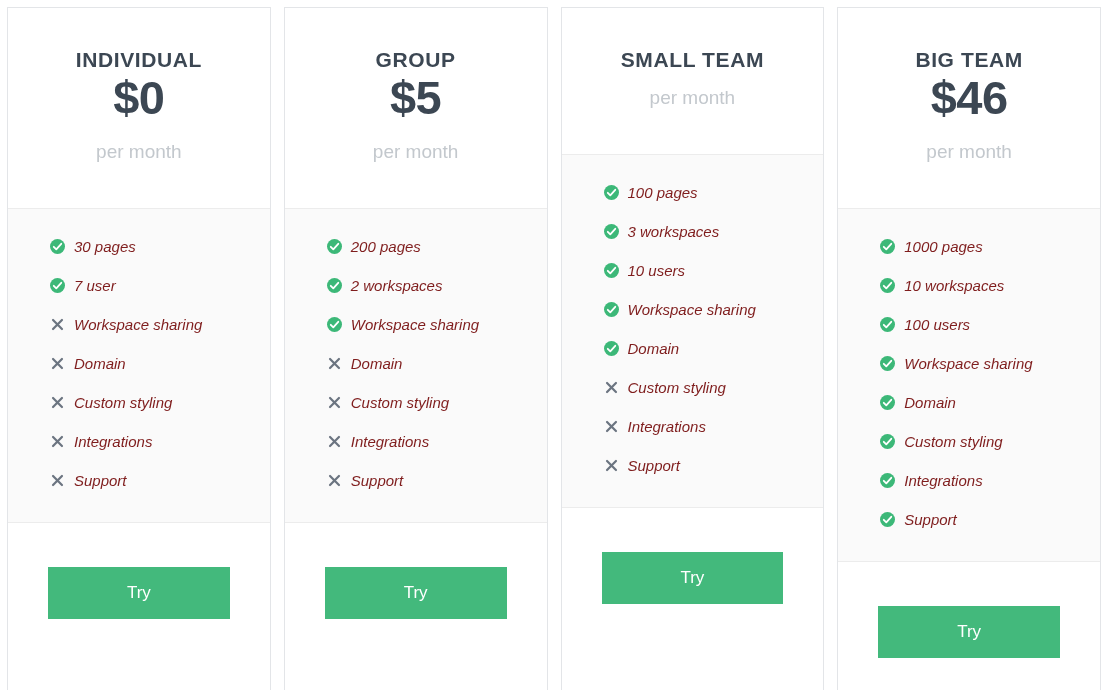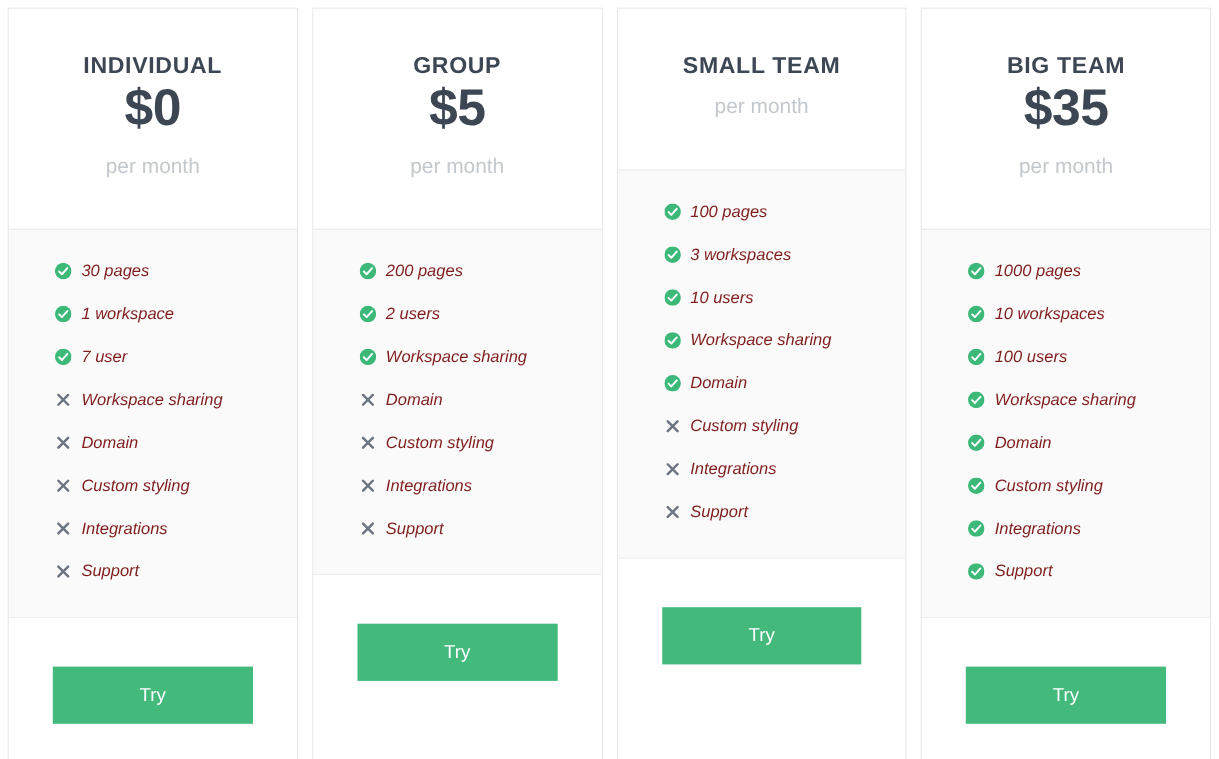--- a/index.html
+++ b/index.html
@@ -137,29 +137,20 @@
           </span>
           <span class="feature-label">30 pages</span>
         </li>
         <li class="feature-row">
           <span class="feature-icon">
             <svg width="15" height="15" viewBox="0 0 16 16" aria-hidden="true">
               <circle cx="8" cy="8" r="8" fill="#3cb878"></circle>
               <path d="M4 8.3 L6.7 11 L12 5.1" fill="none" stroke="#ffffff" stroke-width="1.9" stroke-linecap="round" stroke-linejoin="round"></path>
             </svg>
           </span>
-          <span class="feature-label">1 workspace</span>
-        </li>
-        <li class="feature-row">
-          <span class="feature-icon">
-            <svg width="15" height="15" viewBox="0 0 16 16" aria-hidden="true">
-              <circle cx="8" cy="8" r="8" fill="#3cb878"></circle>
-              <path d="M4 8.3 L6.7 11 L12 5.1" fill="none" stroke="#ffffff" stroke-width="1.9" stroke-linecap="round" stroke-linejoin="round"></path>
-            </svg>
-          </span>
           <span class="feature-label">7 user</span>
         </li>
         <li class="feature-row">
           <span class="feature-icon">
             <svg width="13" height="13" viewBox="0 0 14 14" aria-hidden="true">
               <path d="M2.2 2.2 L11.8 11.8 M11.8 2.2 L2.2 11.8" fill="none" stroke="#6b7480" stroke-width="2.4" stroke-linecap="round"></path>
             </svg>
           </span>
           <span class="feature-label">Workspace sharing</span>
         </li>
@@ -216,21 +207,21 @@
           </span>
           <span class="feature-label">200 pages</span>
         </li>
         <li class="feature-row">
           <span class="feature-icon">
             <svg width="15" height="15" viewBox="0 0 16 16" aria-hidden="true">
               <circle cx="8" cy="8" r="8" fill="#3cb878"></circle>
               <path d="M4 8.3 L6.7 11 L12 5.1" fill="none" stroke="#ffffff" stroke-width="1.9" stroke-linecap="round" stroke-linejoin="round"></path>
             </svg>
           </span>
-          <span class="feature-label">2 users</span>
+          <span class="feature-label">2 workspaces</span>
         </li>
         <li class="feature-row">
           <span class="feature-icon">
             <svg width="15" height="15" viewBox="0 0 16 16" aria-hidden="true">
               <circle cx="8" cy="8" r="8" fill="#3cb878"></circle>
               <path d="M4 8.3 L6.7 11 L12 5.1" fill="none" stroke="#ffffff" stroke-width="1.9" stroke-linecap="round" stroke-linejoin="round"></path>
             </svg>
           </span>
           <span class="feature-label">Workspace sharing</span>
         </li>
@@ -347,21 +338,21 @@
           <span class="feature-label">Support</span>
         </li>
       </ul>
       <div class="plan-footer">
         <button class="try-button">Try</button>
       </div>
     </div>
     <div class="plan-card">
       <div class="plan-header">
         <div class="plan-name">BIG TEAM</div>
-        <div class="plan-price">$35</div>
+        <div class="plan-price">$46</div>
         <div class="plan-period">per month</div>
       </div>
       <ul class="plan-features">
         <li class="feature-row">
           <span class="feature-icon">
             <svg width="15" height="15" viewBox="0 0 16 16" aria-hidden="true">
               <circle cx="8" cy="8" r="8" fill="#3cb878"></circle>
               <path d="M4 8.3 L6.7 11 L12 5.1" fill="none" stroke="#ffffff" stroke-width="1.9" stroke-linecap="round" stroke-linejoin="round"></path>
             </svg>
           </span>

